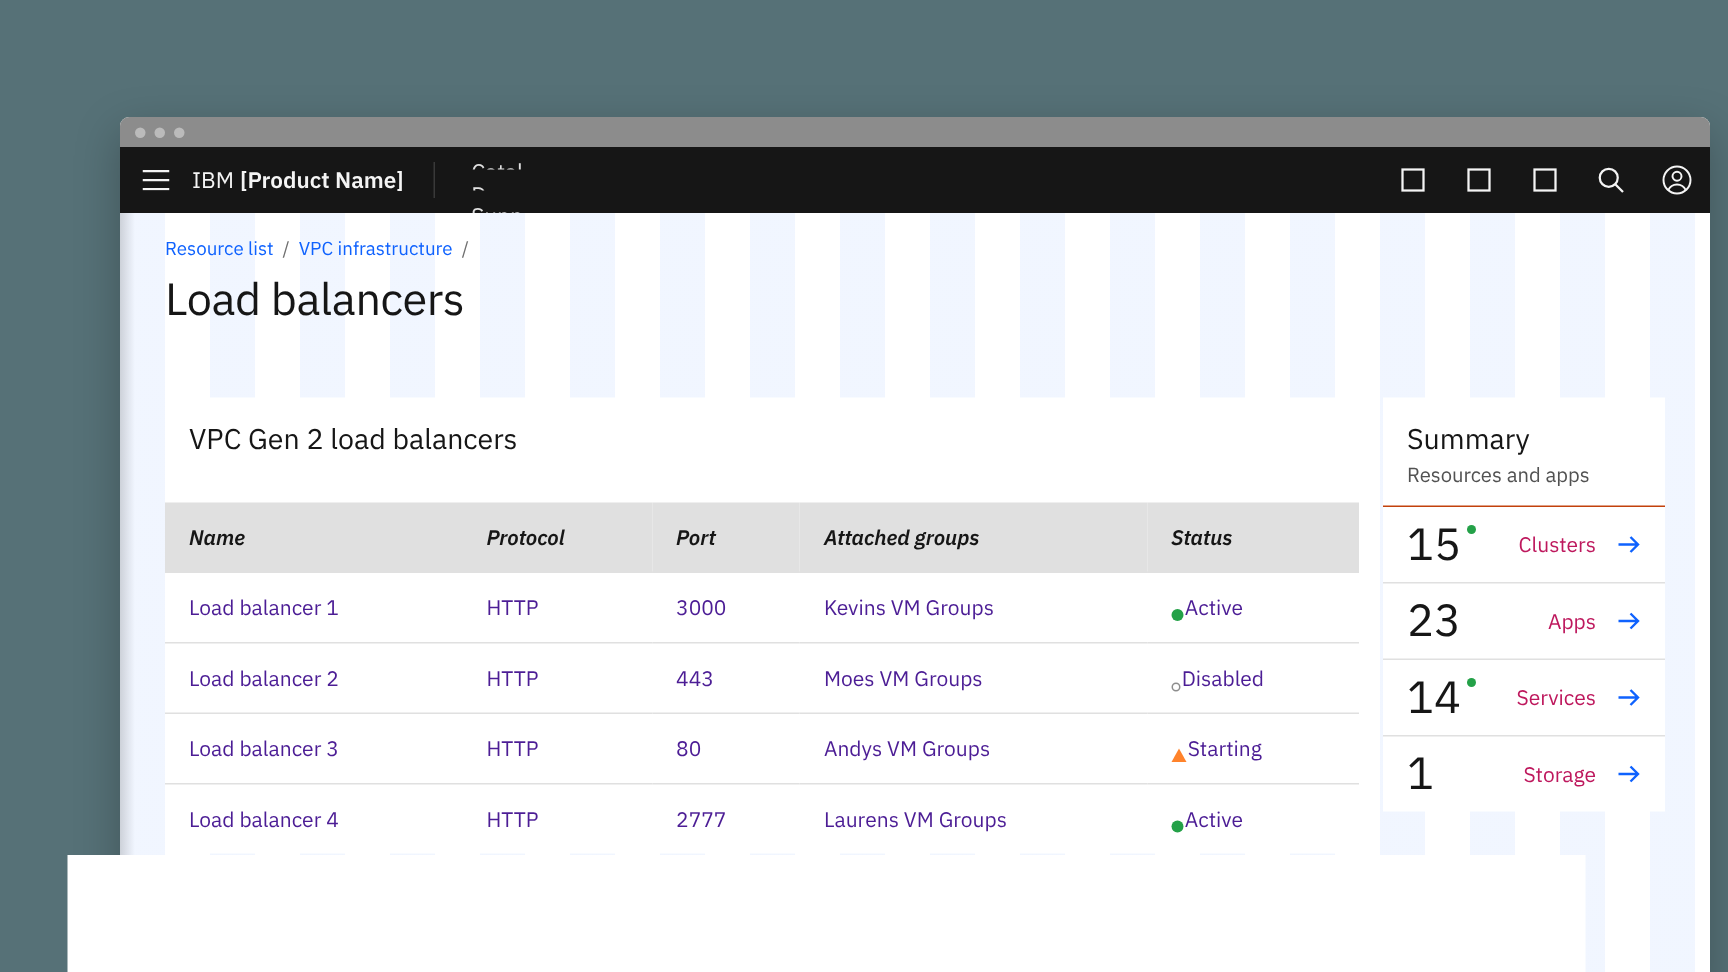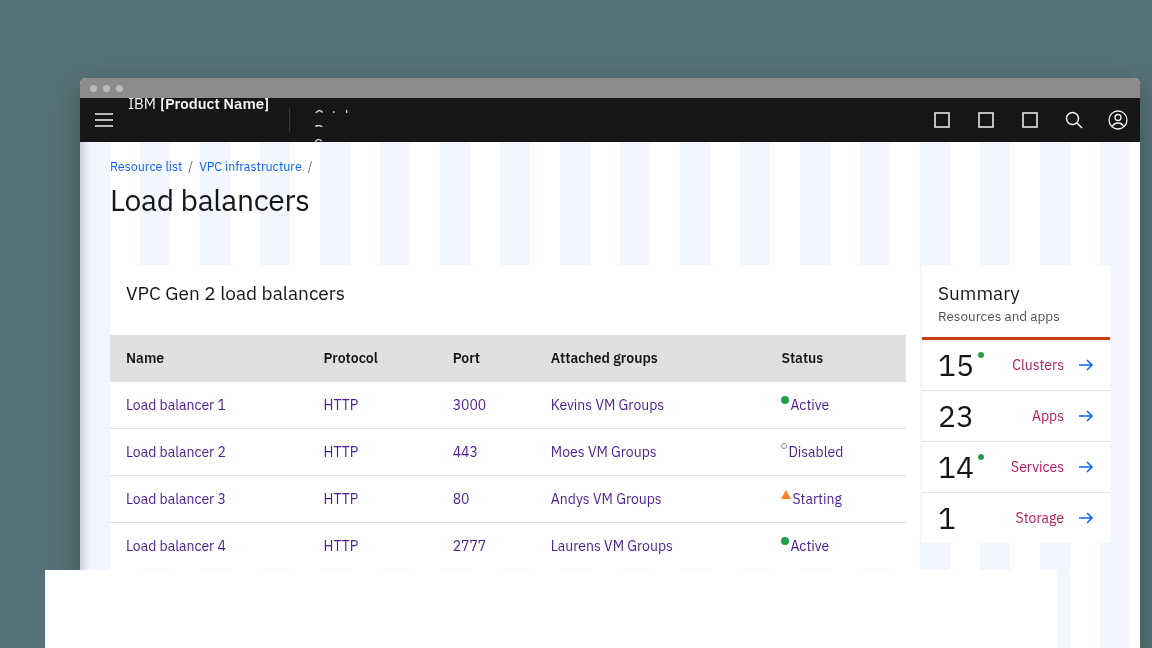--- a/index.html
+++ b/index.html
@@ -42,21 +42,21 @@
     position: relative;
   }
   .hamburger {
     width: 48px; height: 44px;
     display: flex; align-items: center; justify-content: center;
     cursor: pointer;
   }
   .hamburger svg { stroke: #f4f4f4; }
   .brand {
     font-size: 15px;
-    display: flex; 
+    display: flex; align-items: center;
     padding-right: 20px;
     height: 52px;
   }
   .brand .thin { font-weight: 400; }
   .brand .bold { font-weight: 600; margin-left: 4px; }
   .divider {
     width: 1px; height: 24px; background: #393939;
     margin-right: 8px;
   }
   .nav-links { display: flex; height: 44px; flex-direction: column; }
@@ -153,27 +153,28 @@
     border-collapse: collapse;
     font-size: 14px;
     color: #161616;
   }
   table.lb th {
     text-align: left;
     font-weight: 600;
     background: #e0e0e0;
     padding: 14px 16px;
     font-size: 14px;
+    font-style: italic;
   }
   table.lb td {
     padding: 14px 16px;
     border-top: 1px solid #e0e0e0;
     color: #4c1d95;
   }
-  .status-cell { display: flex; align-items: flex-start; gap: 1px; }
+  .status-cell { display: flex; align-items: flex-end; gap: 1px; }
   .dot { width: 8px; height: 8px; border-radius: 50%; display: inline-block; }
   .dot.active { background: #24a148; }
   .dot.disabled {
     width: 6px; height: 6px; border-radius: 50%;
     background: transparent; border: 1.5px solid #8d8d8d;
   }
   .tri {
     width: 0; height: 0;
     border-left: 5px solid transparent;
     border-right: 5px solid transparent;
@@ -182,21 +183,21 @@
   }
 
   .summary-list {  }
   .summary-row {
     display: flex;
     align-items: center;
     justify-content: space-between;
     padding: 10px 16px;
     border-top: 1px solid #e0e0e0;
   }
-  .summary-row:first-child { border-top: 3px solid #c2410c; }
+  .summary-row:first-child { border-top: 1px solid #c2410c; }
   .summary-count {
     font-size: 30px;
     font-weight: 400;
     color: #161616;
     position: relative;
     line-height: 1;
   }
   .summary-count .sup {
     position: absolute;
     top: 2px; right: -10px;

